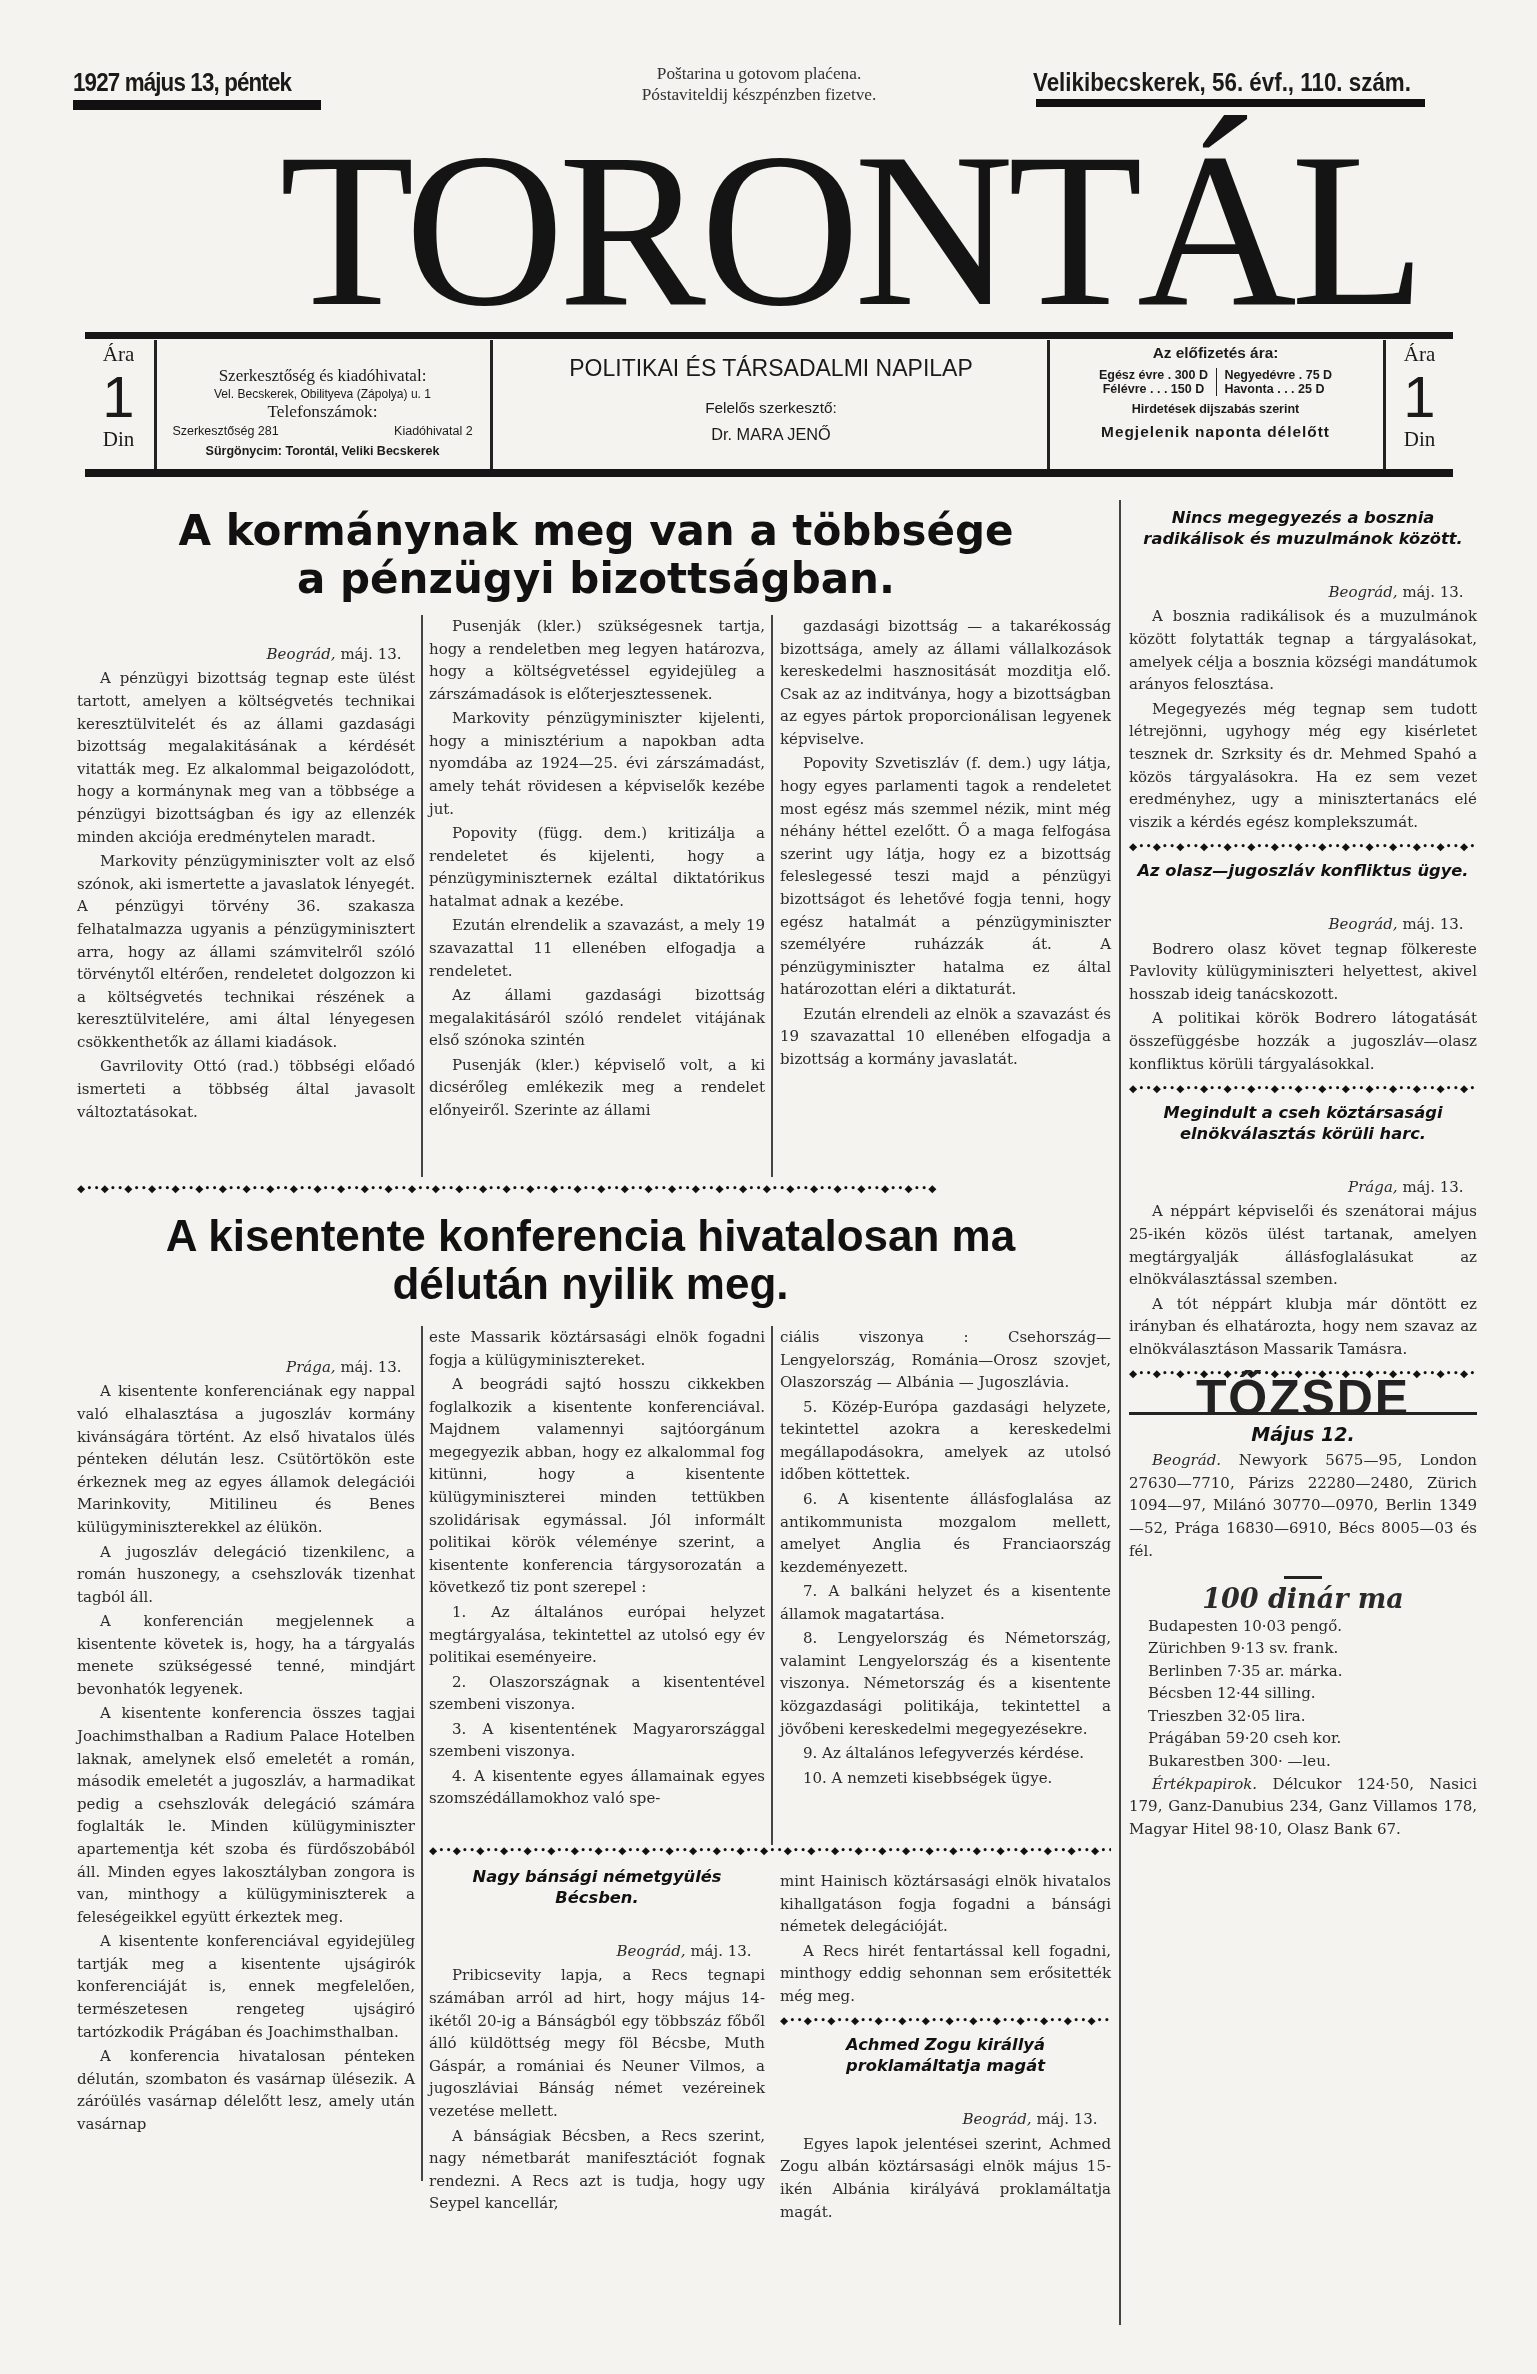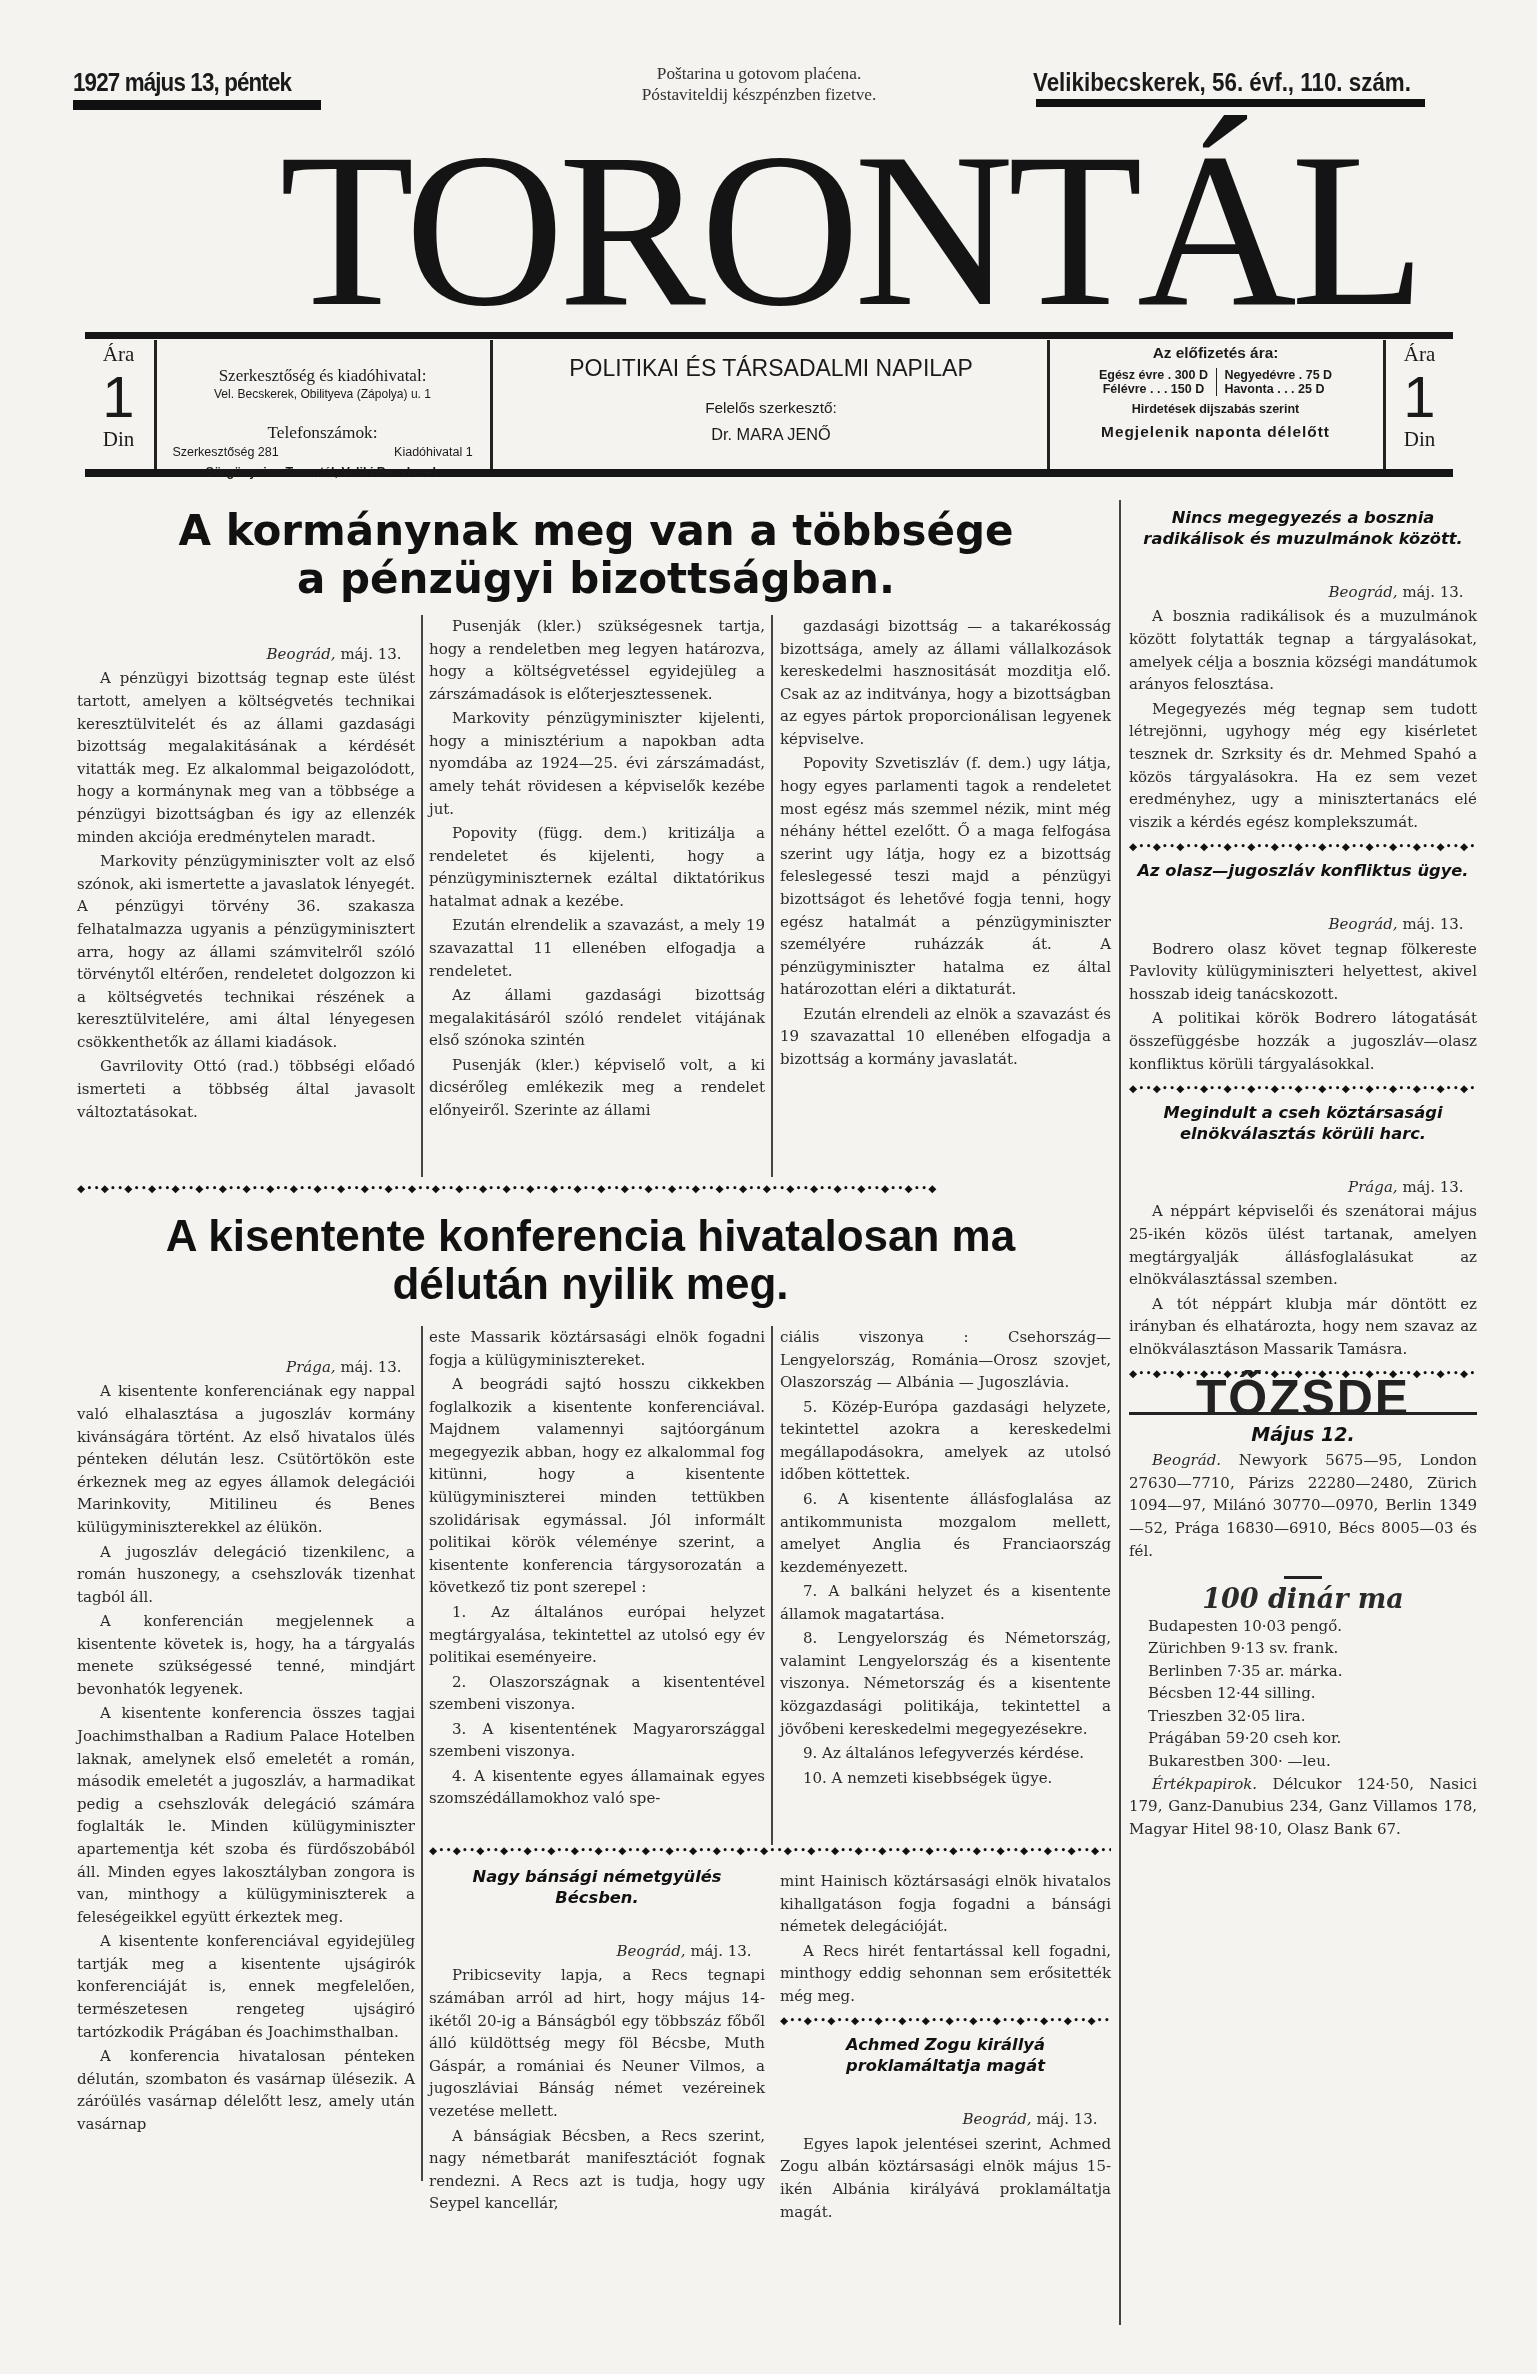--- a/index.html
+++ b/index.html
@@ -49,24 +49,24 @@
 <div class="info-cell" style="left:85px;top:342px;width:67px;">
   <div style="font-size:21px;">Ára</div>
   <div class="price-big">1</div>
   <div style="font-size:21px;">Din</div>
 </div>
 <div class="vline" style="left:154px;top:340px;height:129px;"></div>
 
 <div class="info-cell" style="left:159px;top:342px;width:327px;">
   <div style="font-size:17px;margin-top:24px;">Szerkesztőség és kiadóhivatal:</div>
   <div style="font-size:13.4px;font-family:'Liberation Sans',sans-serif;transform:scaleX(0.9);">Vel. Becskerek, Obilityeva (Zápolya) u. 1</div>
-  <div style="font-size:17.3px;margin-top:22px;">Telefonszámok:</div>
+  <div style="font-size:17.3px;margin-top:1px;">Telefonszámok:</div>
   <div style="font-size:12.5px;font-family:'Liberation Sans',sans-serif;display:flex;justify-content:space-between;padding:1.9px 13.4px;">
     <span>Szerkesztőség 281</span>
-    <span>Kiadóhivatal 1</span>
+    <span>Kiadóhivatal 2</span>
   </div>
   <div style="font-size:12.5px;font-family:'Liberation Sans',sans-serif;font-weight:bold;margin-top:3.8px;">Sürgönycim: Torontál, Veliki Becskerek</div>
 </div>
 <div class="vline" style="left:490px;top:340px;height:129px;"></div>
 
 <div class="info-cell" style="left:495px;top:355px;width:552px;">
   <div style="font-size:23px;font-family:'Liberation Sans',sans-serif;">POLITIKAI ÉS TÁRSADALMI NAPILAP</div>
   <div style="font-size:15.4px;margin-top:17.3px;font-family:'Liberation Sans',sans-serif;">Felelős szerkesztő:</div>
   <div style="font-size:16.3px;margin-top:7.7px;font-family:'Liberation Sans',sans-serif;">Dr. MARA JENŐ</div>
 </div>

